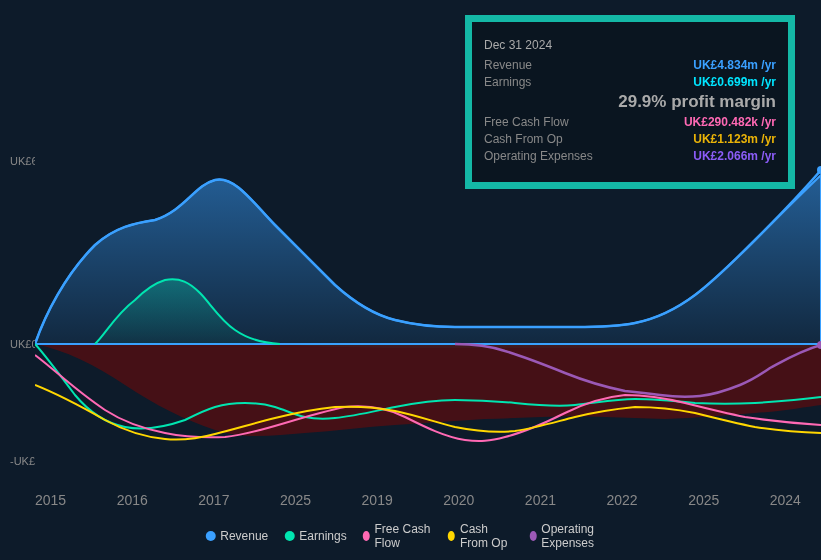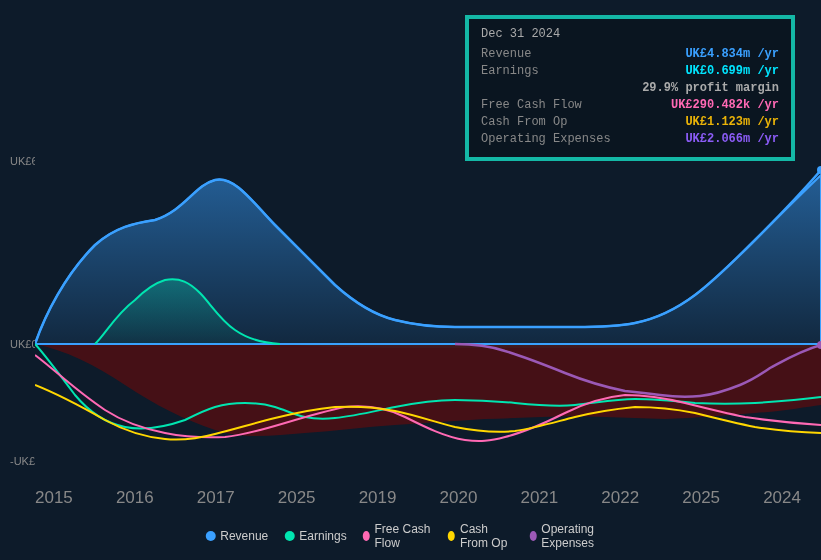--- a/index.html
+++ b/index.html
@@ -12,25 +12,24 @@
       overflow: hidden;
       position: relative;
     }
 
     
     .tooltip-card {
       position: absolute;
       top: 15px;
       left: 465px;
       background: #0a1520;
-      border: 4px solid #14b8a6;
-      padding: 8px 12px;
+      border: 7px solid #14b8a6;
+      padding: 16px 12px;
       min-width: 330px;
       z-index: 10;
-      font-family: Liberation Mono, monospace;
     }
     .tooltip-date {
       color: #aaa;
       font-size: 12px;
       margin-bottom: 6px;
     }
     .tooltip-row {
       display: flex;
       justify-content: space-between;
       font-size: 12px;
@@ -79,21 +78,21 @@
     .x-axis {
       position: absolute;
       bottom: 52px;
       left: 35px;
       right: 0;
       display: flex;
       justify-content: space-between;
       padding-right: 20px;
     }
     .x-label {
-      font-size: 17px;
+      font-size: 14px;
       color: #888;
       margin-top: 29px;
     }
 
     
     .legend {
       position: absolute;
       bottom: 10px;
       left: 50%;
       transform: translateX(-50%);
@@ -130,21 +129,21 @@
   <div class="tooltip-row">
     <span class="tooltip-label">Revenue</span>
     <span class="tooltip-value revenue-val">UK£4.834m /yr</span>
   </div>
   <div class="tooltip-row">
     <span class="tooltip-label">Earnings</span>
     <span class="tooltip-value earnings-val">UK£0.699m /yr</span>
   </div>
   <div class="tooltip-row">
     <span class="tooltip-label"></span>
-    <span class="tooltip-value" style="color:#aaa; font-size:12px;">29.9% profit margin</span>
+    <span class="tooltip-value" style="color:#aaa; font-size:17px;">29.9% profit margin</span>
   </div>
   <div class="tooltip-row">
     <span class="tooltip-label">Free Cash Flow</span>
     <span class="tooltip-value fcf-val">UK£290.482k /yr</span>
   </div>
   <div class="tooltip-row">
     <span class="tooltip-label">Cash From Op</span>
     <span class="tooltip-value cashop-val">UK£1.123m /yr</span>
   </div>
   <div class="tooltip-row">

